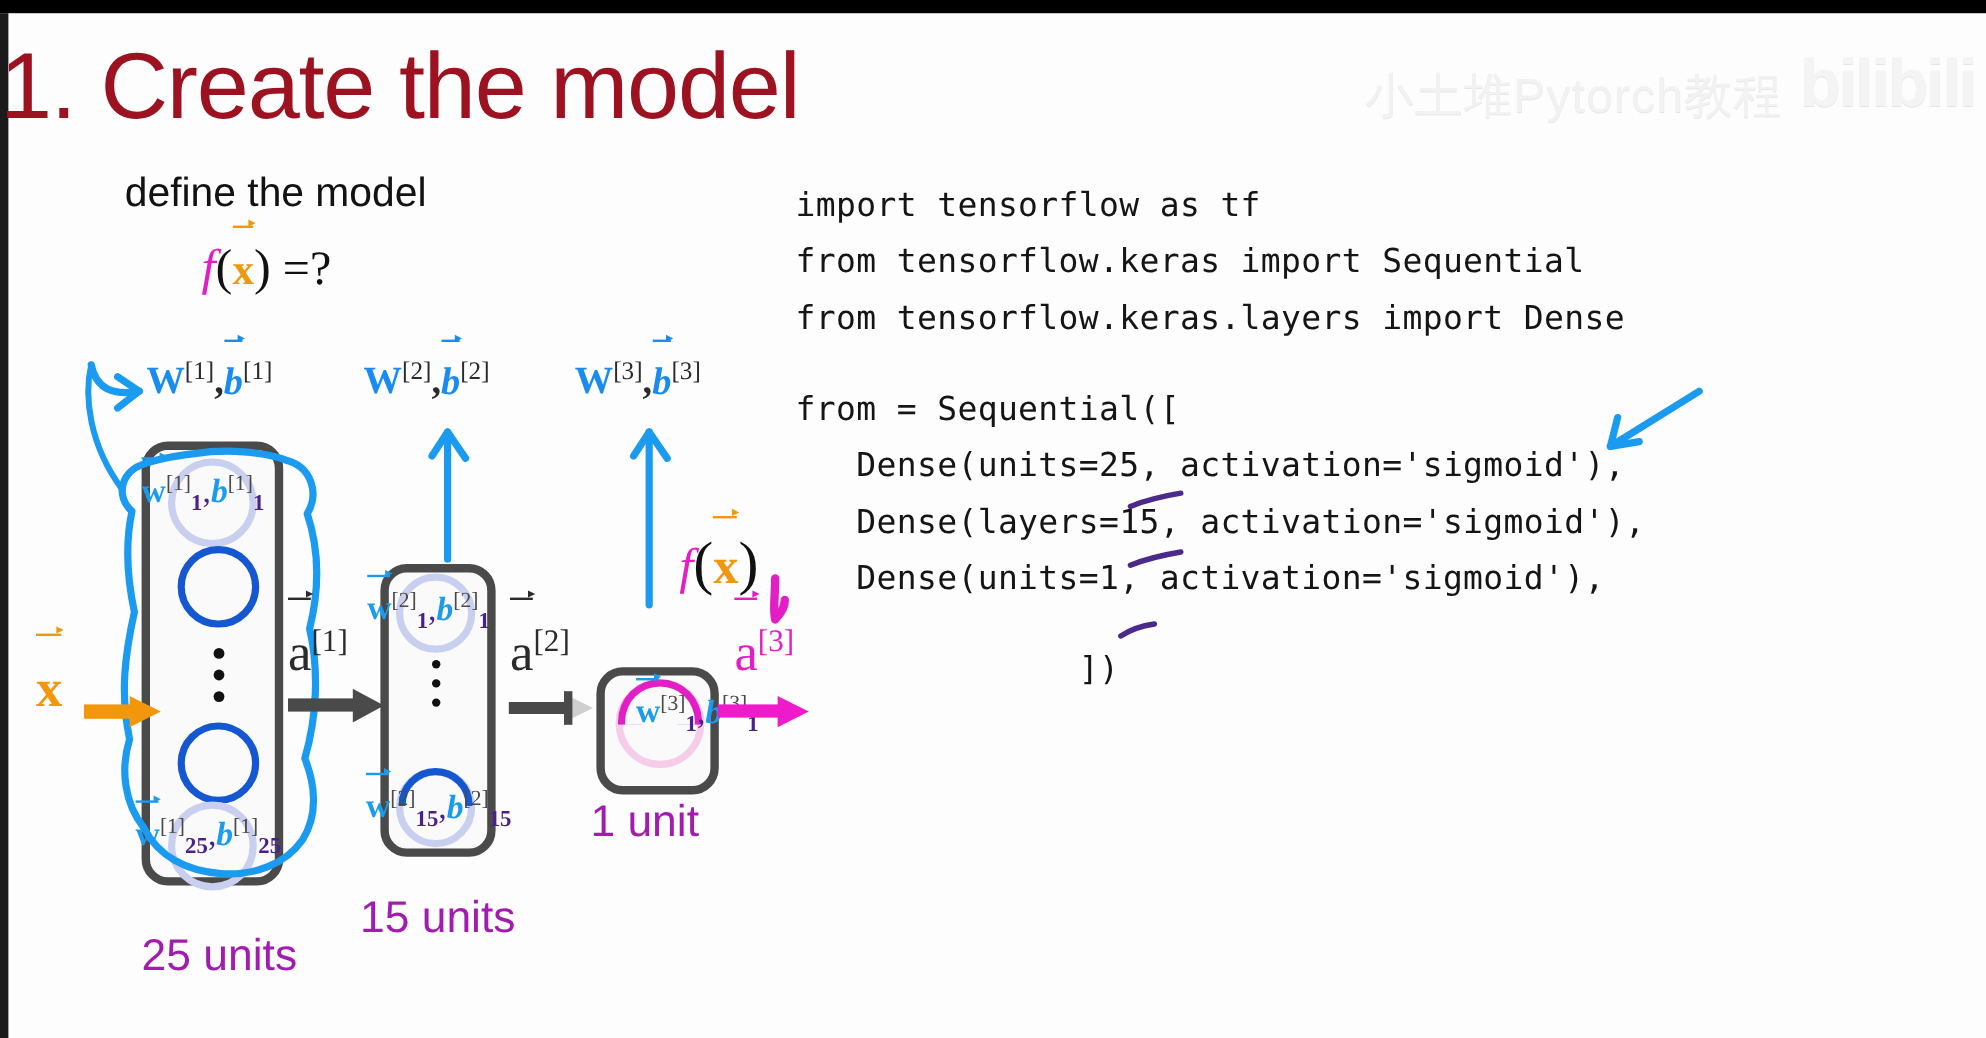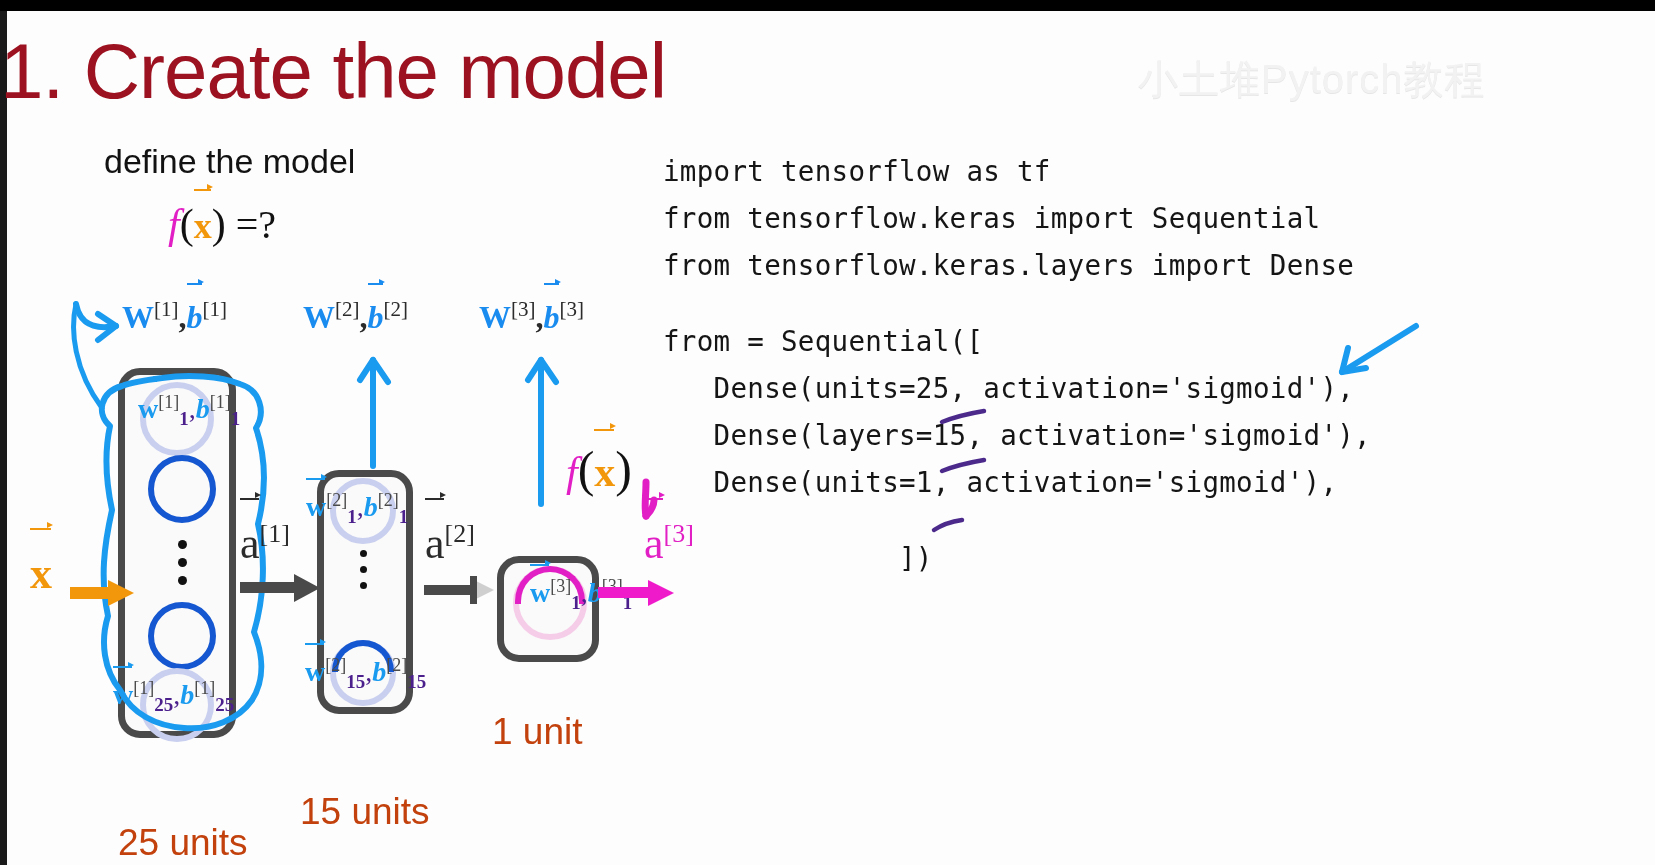--- a/index.html
+++ b/index.html
@@ -81,21 +81,21 @@
   .Wb .sup{font-size:21px;vertical-align:super;color:#2b2b2b;font-weight:normal;}
   .Wb .it{font-style:italic;}
 
   
   .avec{position:absolute;white-space:nowrap;font-family:"Liberation Serif", serif;
         font-size:44px;color:#2b2b2b;}
   .avec .sup{font-size:26px;vertical-align:super;}
   .avec.pink{color:#e11fc4;}
 
   
-  .units{position:absolute;white-space:nowrap;font-size:37px;color:#c2410c;margin-top:47px;}
+  .units{position:absolute;white-space:nowrap;font-size:37px;color:#a21caf;}
 
   
   .flow{position:absolute;}
   .flow svg{display:block;overflow:visible;}
 
   
   #hand-outline{position:absolute;left:60px;top:286px;pointer-events:none;}
   #hand-outline svg{display:block;overflow:visible;}
 
   .fxlabel{position:absolute;white-space:nowrap;font-family:"Liberation Serif", serif;font-size:44px;}
@@ -104,20 +104,21 @@
 <body>
 
 <div id="stage">
 
   <div class="bar-top"></div>
   <div class="bar-left"></div>
 
   <div id="title">1. Create the model</div>
 
   <div id="watermark">小土堆Pytorch教程</div>
+  <div id="bili">bilibili</div>
 
   <div id="define-label">define the model</div>
 
   <div id="fx-eq">
     <span class="mag" style="font-style:italic;font-size:42px;">f</span><span class="blk" style="font-size:42px;">(</span><span class="org vecarrow" style="font-weight:bold;">x</span><span class="blk" style="font-size:42px;">)</span><span class="blk" style="font-size:40px;">&nbsp;</span><span class="blk" style="font-size:40px;">=?</span>
   </div>
 
   <div id="code"><span>import tensorflow as tf</span>
 <span>from tensorflow.keras import Sequential</span>
 <span>from tensorflow.keras.layers import Dense</span>
@@ -185,21 +186,21 @@
   <div class="neuron faint" style="left:140px;top:382px;width:74px;height:74px;"></div>
   <div class="neuron" style="left:148px;top:455px;width:68px;height:68px;"></div>
   <div class="dots" style="left:178px;top:540px;">
       <i></i>
       <i></i>
       <i></i>
     </div>
   <div class="neuron" style="left:148px;top:602px;width:68px;height:68px;"></div>
   <div class="neuron faint" style="left:140px;top:668px;width:74px;height:74px;"></div>
 
-  <div class="wb" style="left:118px;top:392px;padding-left:20px;">
+  <div class="wb" style="left:118px;top:392px;">
     <span class="ww vecarrow">w</span><span class="sup">[1]</span><span class="sub">1</span><span style="color:#4b1f8c;">,</span><span class="bb" style="font-style:italic;">b</span><span class="sup">[1]</span><span class="sub">1</span>
   </div>
 
   <div class="wb" style="left:113px;top:678px;">
     <span class="ww vecarrow">w</span><span class="sup">[1]</span><span class="sub">25</span><span style="color:#4b1f8c;">,</span><span class="bb" style="font-style:italic;">b</span><span class="sup">[1]</span><span class="sub">25</span>
   </div>
 
   <div class="units" style="left:118px;top:775px;">25 units</div>
 
   <div id="hand-outline">
@@ -257,21 +258,21 @@
   <div class="layer-box" style="left:497px;top:556px;width:102px;height:106px;"></div>
   <div class="neuron pinkfaint" style="left:513px;top:566px;width:74px;height:74px;"></div>
   <div style="position:absolute;left:515px;top:566px;width:70px;height:38px;border:6px solid #e11fc4;border-bottom:none;border-radius:44px 44px 0 0;box-sizing:border-box;"></div>
 
   <div class="wb" style="left:484px;top:576px;margin-left:46px;">
     <span class="ww vecarrow">w</span><span class="sup">[3]</span><span class="sub">1</span><span style="color:#4b1f8c;">,</span><span class="bb" style="font-style:italic;">b</span><span class="sup">[3]</span><span class="sub">1</span>
   </div>
 
   <div class="units" style="left:492px;top:664px;">1 unit</div>
 
-  <div class="avec pink" style="left:644px;top:518px;">
+  <div class="avec pink" style="left:612px;top:518px;">
     <span class="vecarrow">a</span><span class="sup">[3]</span>
   </div>
   <div class="flow" style="left:598px;top:578px;">
     <svg width="80" height="32">
       <rect x="0" y="9" width="54" height="11" fill="#ef1bcb"></rect>
       <polygon points="50,2 76,15 50,28" fill="#ef1bcb"></polygon>
     </svg>
   </div>
 
   <div class="fxlabel" style="left:566px;top:440px;">

